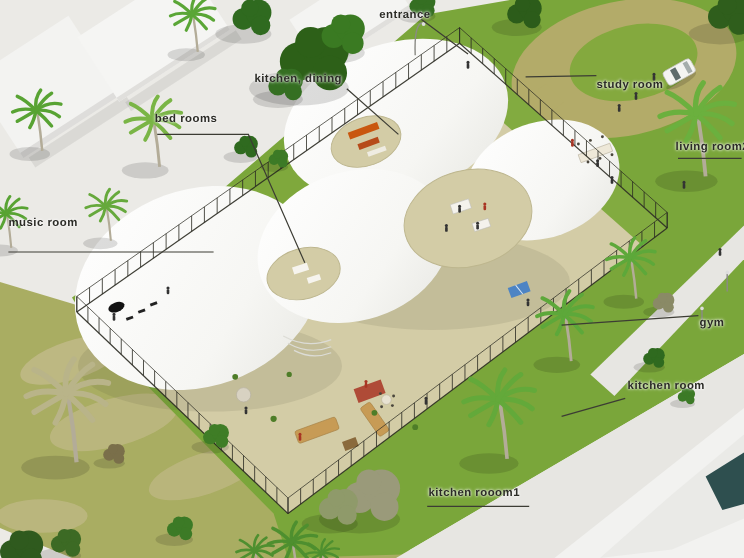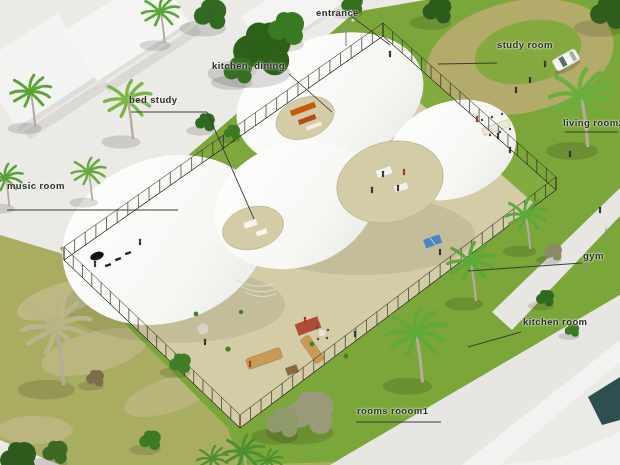--- a/index.html
+++ b/index.html
@@ -402,20 +402,20 @@
     <path d="M565,132 L618,132"></path>
     <path d="M7,210 L178,210"></path>
     <path d="M582,263 L468,271"></path>
     <path d="M521,332 L468,347"></path>
     <path d="M356,422 L441,422"></path>
   </g>
 </svg>
 
 <div class="map-label" style="left:316px;top:8px">entrance</div>
 <div class="map-label" style="left:212px;top:61px">kitchen, dining</div>
-<div class="map-label" style="left:497px;top:40px">study room</div>
-<div class="map-label" style="left:129px;top:95px">bed study</div>
+<div class="map-label" style="left:497px;top:66px">study room</div>
+<div class="map-label" style="left:129px;top:95px">bed rooms</div>
 <div class="map-label" style="left:563px;top:118px">living room2</div>
 <div class="map-label" style="left:7px;top:181px">music room</div>
-<div class="map-label" style="left:583px;top:251px">gym</div>
+<div class="map-label" style="left:583px;top:265px">gym</div>
 <div class="map-label" style="left:523px;top:317px">kitchen room</div>
-<div class="map-label" style="left:357px;top:406px">rooms rooom1</div>
+<div class="map-label" style="left:357px;top:406px">kitchen rooom1</div>
 </div>
 
 </body></html>

